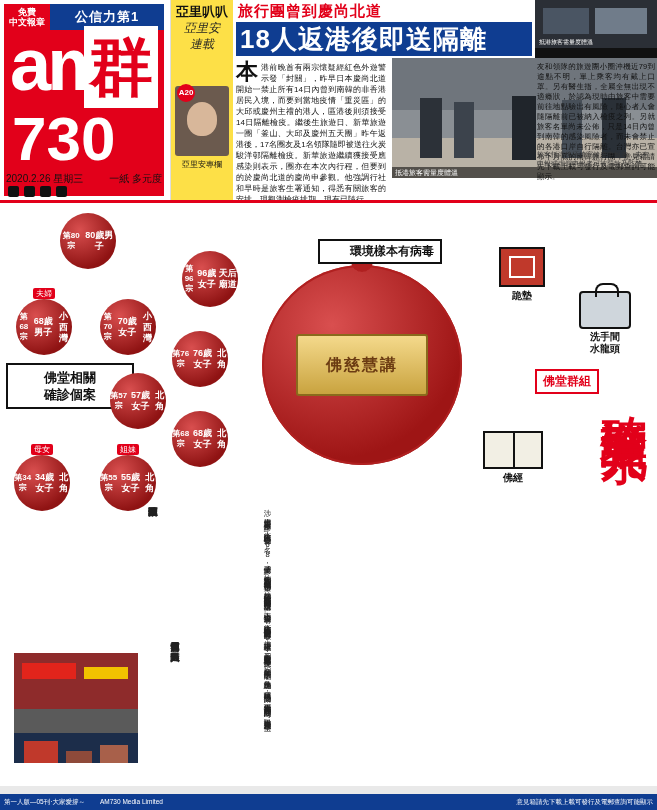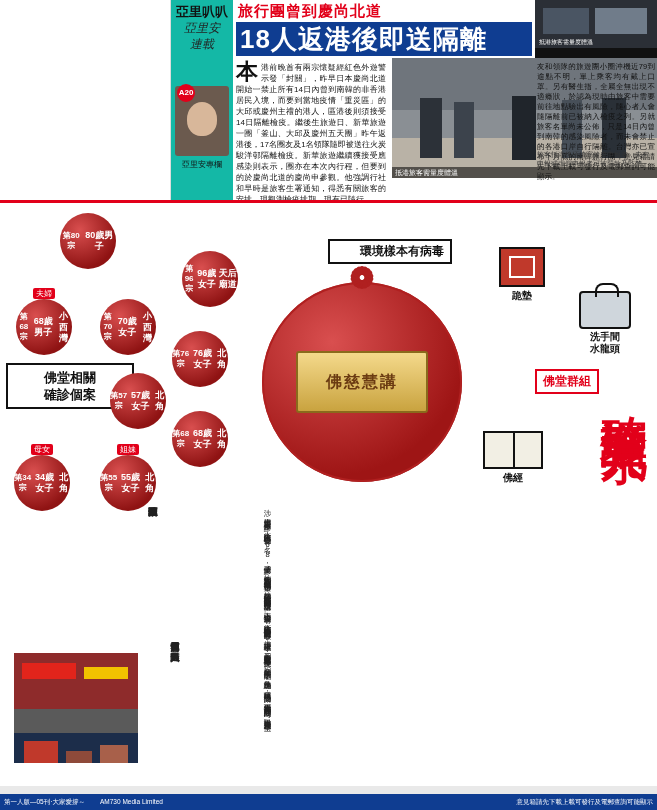--- a/index.html
+++ b/index.html
@@ -18,21 +18,21 @@
          letter-spacing:-4px;line-height:74px;}
   .mh-char{position:absolute;right:6px;top:22px;width:74px;height:82px;background:#fff;color:#e2001a;
            font-size:64px;font-weight:bold;text-align:center;line-height:82px;}
   .mh-730{position:absolute;left:8px;top:104px;font-size:62px;font-weight:bold;color:#fff;line-height:62px;}
   .mh-date{position:absolute;left:6px;top:172px;font-size:10px;color:#111;}
   .mh-slogan{position:absolute;right:8px;top:172px;font-size:10px;color:#111;}
   .mh-social{position:absolute;left:8px;top:186px;display:flex;gap:5px;}
   .sic{width:11px;height:11px;border-radius:2px;background:#111;}
 
   
-  .colbox{position:absolute;left:170px;top:0;width:62px;height:200px;background:#14b8a6;border-left:1px solid #ddd;}
+  .colbox{position:absolute;left:170px;top:0;width:62px;height:200px;background:#fde047;border-left:1px solid #ddd;}
   .colbox .t1{font-size:13px;font-weight:bold;text-align:center;line-height:15px;padding-top:4px;}
   .colbox .t2{font-size:12px;text-align:center;line-height:14px;padding-top:2px;color:#222;font-style:italic;}
   .colbox .photo{position:absolute;left:4px;top:86px;width:54px;height:70px;background:#6b5a4e;
                  border-radius:3px;overflow:hidden;}
   .colbox .photo::after{content:"";position:absolute;left:12px;top:16px;width:30px;height:34px;
                  background:#d8b79a;border-radius:50% 50% 45% 45%;}
   .colbox .page-badge{position:absolute;left:6px;top:84px;width:18px;height:18px;border-radius:50%;
                  background:#e2001a;color:#fff;font-size:8px;text-align:center;line-height:18px;font-weight:bold;}
   .colbox .caption{position:absolute;left:2px;top:160px;width:58px;font-size:8px;line-height:9px;text-align:center;}
 
@@ -74,21 +74,21 @@
   .spike{position:absolute;width:6px;height:9px;background:#b02020;border-radius:50% 50% 40% 40%;
          left:50%;top:-7px;transform-origin:50% calc(50% + 7px);margin-left:-3px;}
   .node{position:absolute;}
   .node .cell{position:relative;width:56px;height:56px;border-radius:50%;
        background:radial-gradient(circle at 35% 30%,#d94f4f,#8f1313 72%);color:#fff;text-align:center;
        display:flex;flex-direction:row;align-items:center;justify-content:center;}
   .node .cell .num{font-size:8px;font-weight:bold;line-height:10px;}
   .node .cell .txt{font-size:9px;font-weight:bold;line-height:11px;}
   .node .tag{position:absolute;top:-11px;left:50%;transform:translateX(-50%);
        font-size:8px;background:#e2001a;color:#fff;padding:0 3px;border-radius:2px;white-space:nowrap;}
-  .bigvirus{left:262px;top:62px;width:200px;height:200px;margin-top:17px;}
+  .bigvirus{left:262px;top:62px;width:200px;height:200px;}
   .plaque{position:absolute;left:50%;top:50%;transform:translate(-50%,-50%);
        width:128px;height:58px;background:linear-gradient(#f4d98b,#c9a33f);border:2px solid #8a6a1c;
        border-radius:3px;color:#6b3b12;font-size:16px;font-weight:bold;display:flex;align-items:center;
        justify-content:center;letter-spacing:2px;}
   .label-box{position:absolute;background:#fff;border:2px solid #111;font-size:12px;font-weight:bold;
        padding:3px 6px;line-height:15px;text-align:center;}
   .icon-box{position:absolute;text-align:center;font-size:10px;font-weight:bold;}
   .icon-sq{width:42px;height:36px;background:#c0392b;border:2px solid #111;margin:0 auto 2px;position:relative;}
   .icon-sq::after{content:"";position:absolute;left:8px;top:7px;right:8px;bottom:7px;border:2px solid #fff;}
   .icon-tap{width:48px;height:34px;background:#cfd6dc;border:2px solid #111;border-radius:4px;margin:0 auto 2px;position:relative;}
@@ -120,20 +120,42 @@
   .footer .left{position:absolute;left:4px;}
   .footer .mid{position:absolute;left:100px;}
   .footer .right{position:absolute;right:4px;}
   .fstrip{position:absolute;left:0;bottom:16px;width:657px;height:8px;background:#e9e9e9;}
 </style>
 </head>
 <body>
 
 <div class="page">
 
+  <div class="masthead">
+    <div class="mh-red">
+      <div class="mh-top">
+        <div class="mh-free">
+          <span>免費</span><br>
+          <span>中文報章</span>
+        </div>
+        <div class="mh-blue">公信力第1</div>
+      </div>
+      <div class="mh-am">am</div>
+      <div class="mh-char">群</div>
+      <div class="mh-730">730</div>
+    </div>
+    <div class="mh-date">2020.2.26 星期三</div>
+    <div class="mh-slogan">一紙 多元度</div>
+    <div class="mh-social">
+      <span class="sic"></span>
+      <span class="sic"></span>
+      <span class="sic"></span>
+      <span class="sic"></span>
+    </div>
+  </div>
 
   <div class="colbox">
     <div class="t1">亞里叭叭</div>
     <div class="t2">亞里安</div>
     <div class="t2">連載</div>
     <div class="photo"></div>
     <div class="page-badge">A20</div>
     <div class="caption">亞里安專欄</div>
   </div>
 
@@ -184,21 +206,21 @@
         <div class="spike" style="transform:rotate(240deg)"></div>
         <div class="spike" style="transform:rotate(260deg)"></div>
         <div class="spike" style="transform:rotate(280deg)"></div>
         <div class="spike" style="transform:rotate(300deg)"></div>
         <div class="spike" style="transform:rotate(320deg)"></div>
         <div class="spike" style="transform:rotate(340deg)"></div>
       </div>
       <div class="plaque">佛慈慧講</div>
     </div>
 
-    <div class="label-box" style="left:328px;top:36px;padding-left:30px;">環境樣本有病毒</div>
+    <div class="label-box" style="left:318px;top:36px;padding-left:30px;">環境樣本有病毒</div>
     <div class="label-box" style="left:535px;top:166px;border-color:#e2001a;color:#e2001a;">佛堂群組</div>
     <div class="lbox">佛堂相關<br>確診個案</div>
 
     <div class="icon-box" style="left:572px;top:88px;width:66px;line-height:12px;">
       <div class="icon-tap"></div>
       <div>洗手間<br>水龍頭</div>
     </div>
     <div class="icon-box" style="left:492px;top:44px;width:60px;">
       <div class="icon-sq"></div>
       <div>跪墊</div>

